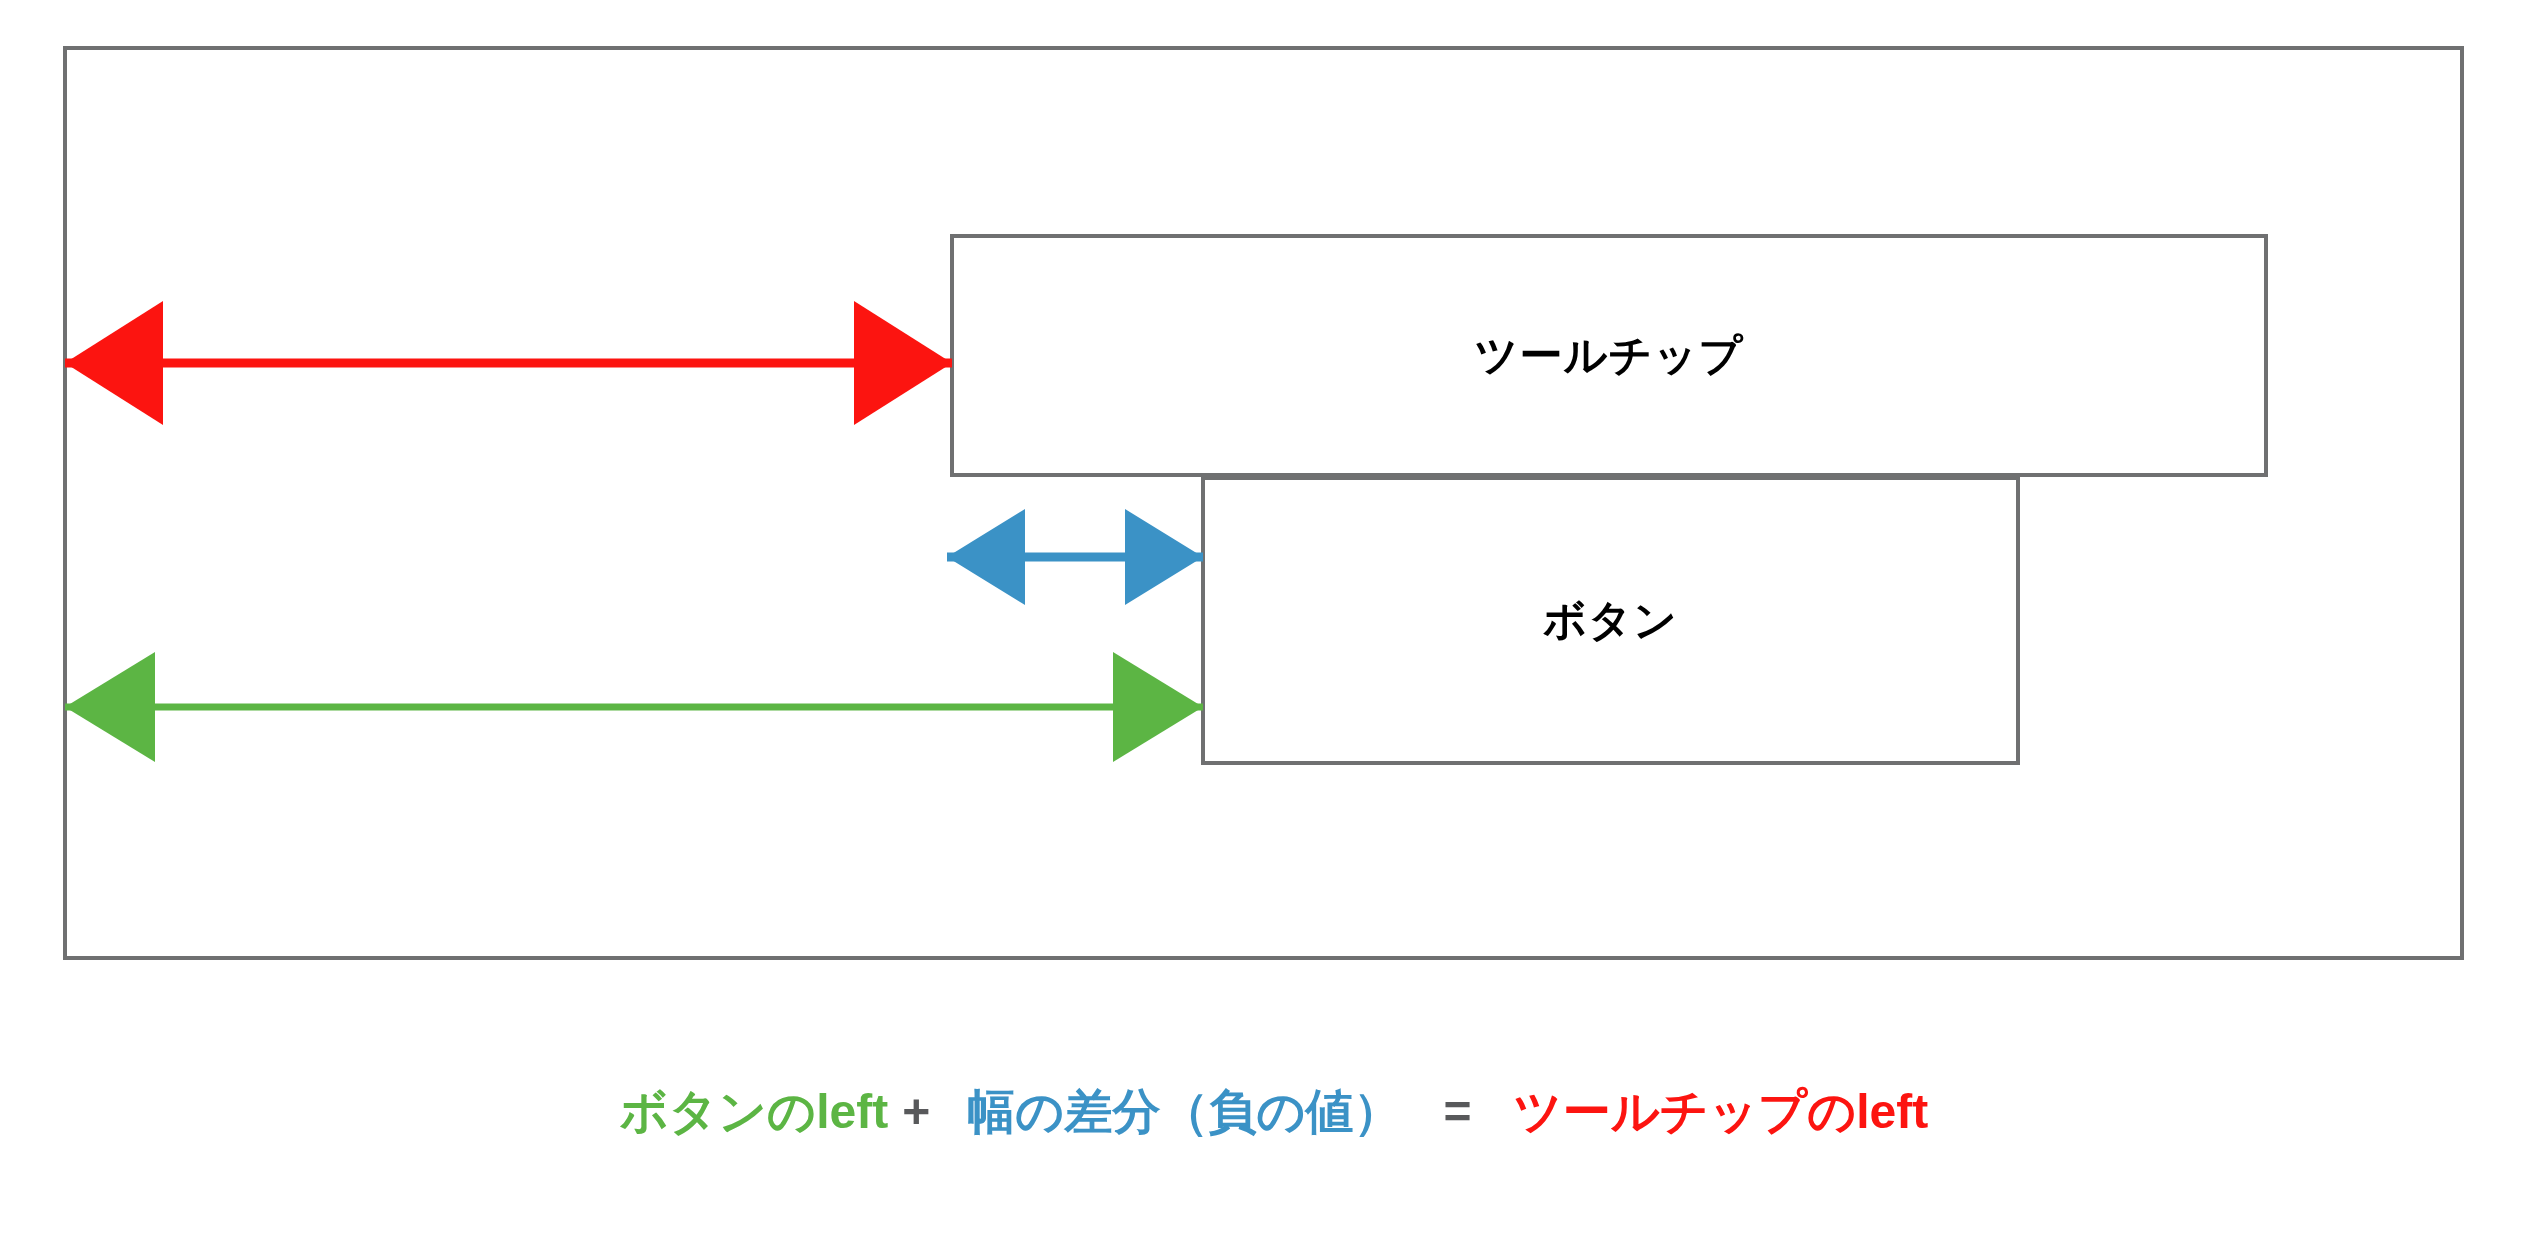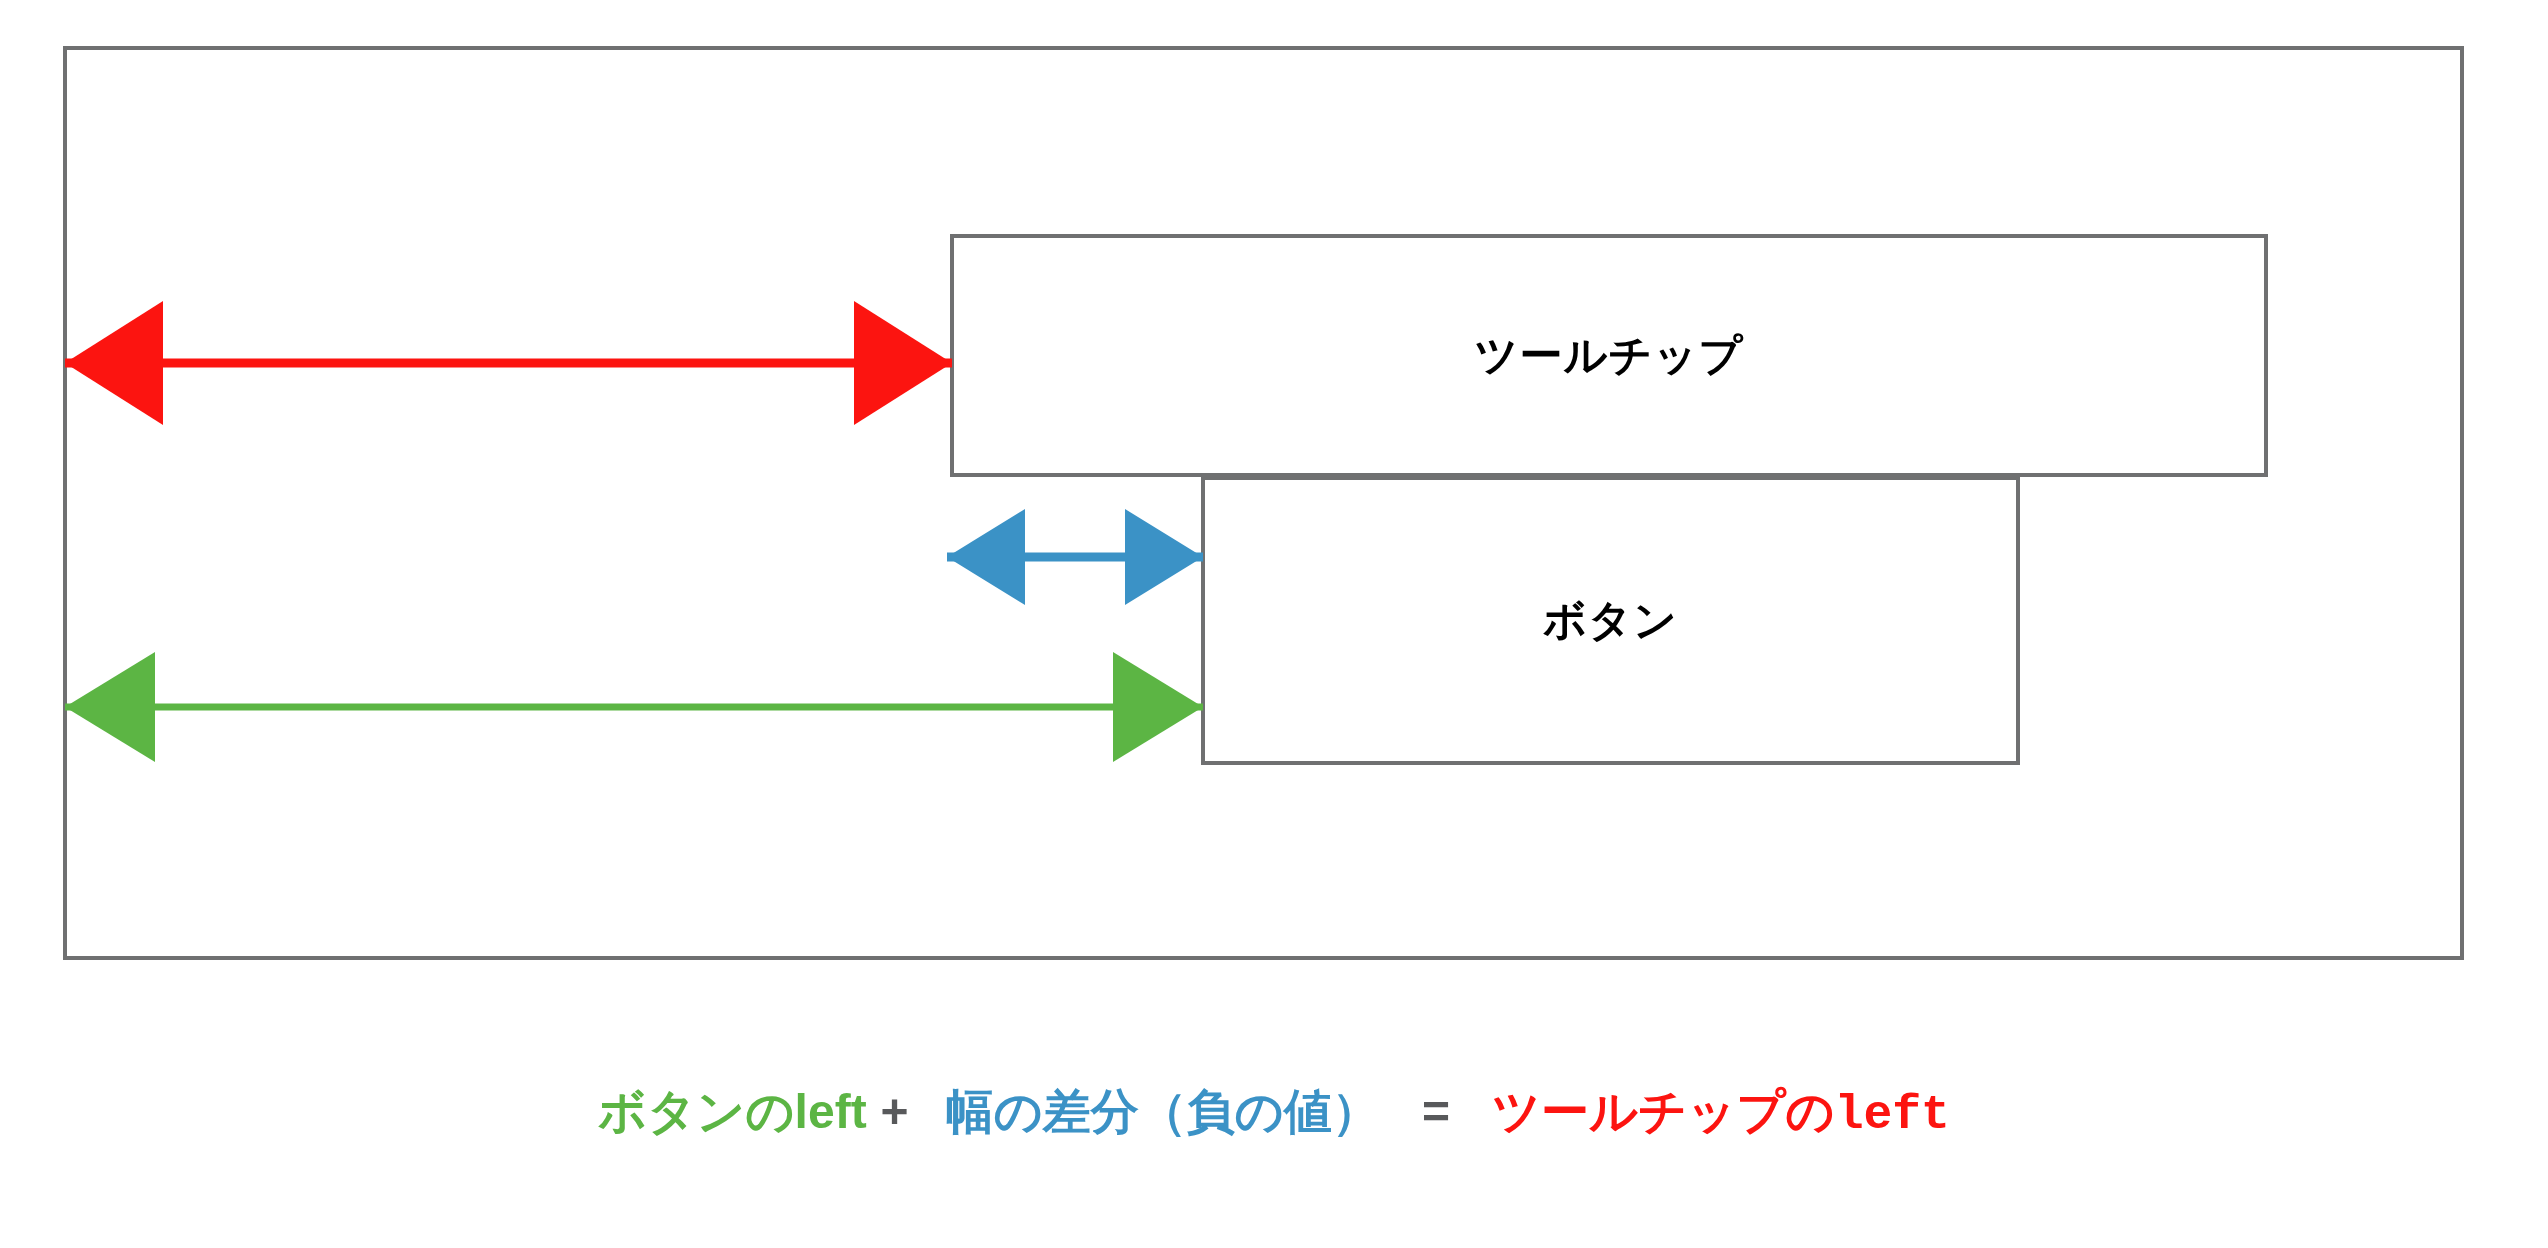--- a/index.html
+++ b/index.html
@@ -82,21 +82,21 @@
     font-size: 48px;
     font-weight: 700;
     line-height: 1.25;
     white-space: nowrap;
     z-index: 6;
     user-select: none;
   }
   #caption .seg { display: inline-block; vertical-align: baseline; }
   .c-green { color: #5cb544; margin-top: 44px; }
   .c-blue  { color: #3b92c6; }
-  .c-red   { color: #fc1410; font-family: Liberation Mono, monospace; }
+  .c-red   { color: #fc1410; }
   .c-gray  { color: #58595b; }
   .op-plus { margin: 0 14px; }
   .op-eq   { margin: 0 42px; }
 </style>
 </head>
 <body>
 
 <div id="canvas">
 
   <div id="outer-container" class="box" style="left: 63px; top: 46px; width: 2401px; height: 914px; border-color: rgb(111, 112, 113);"></div>

